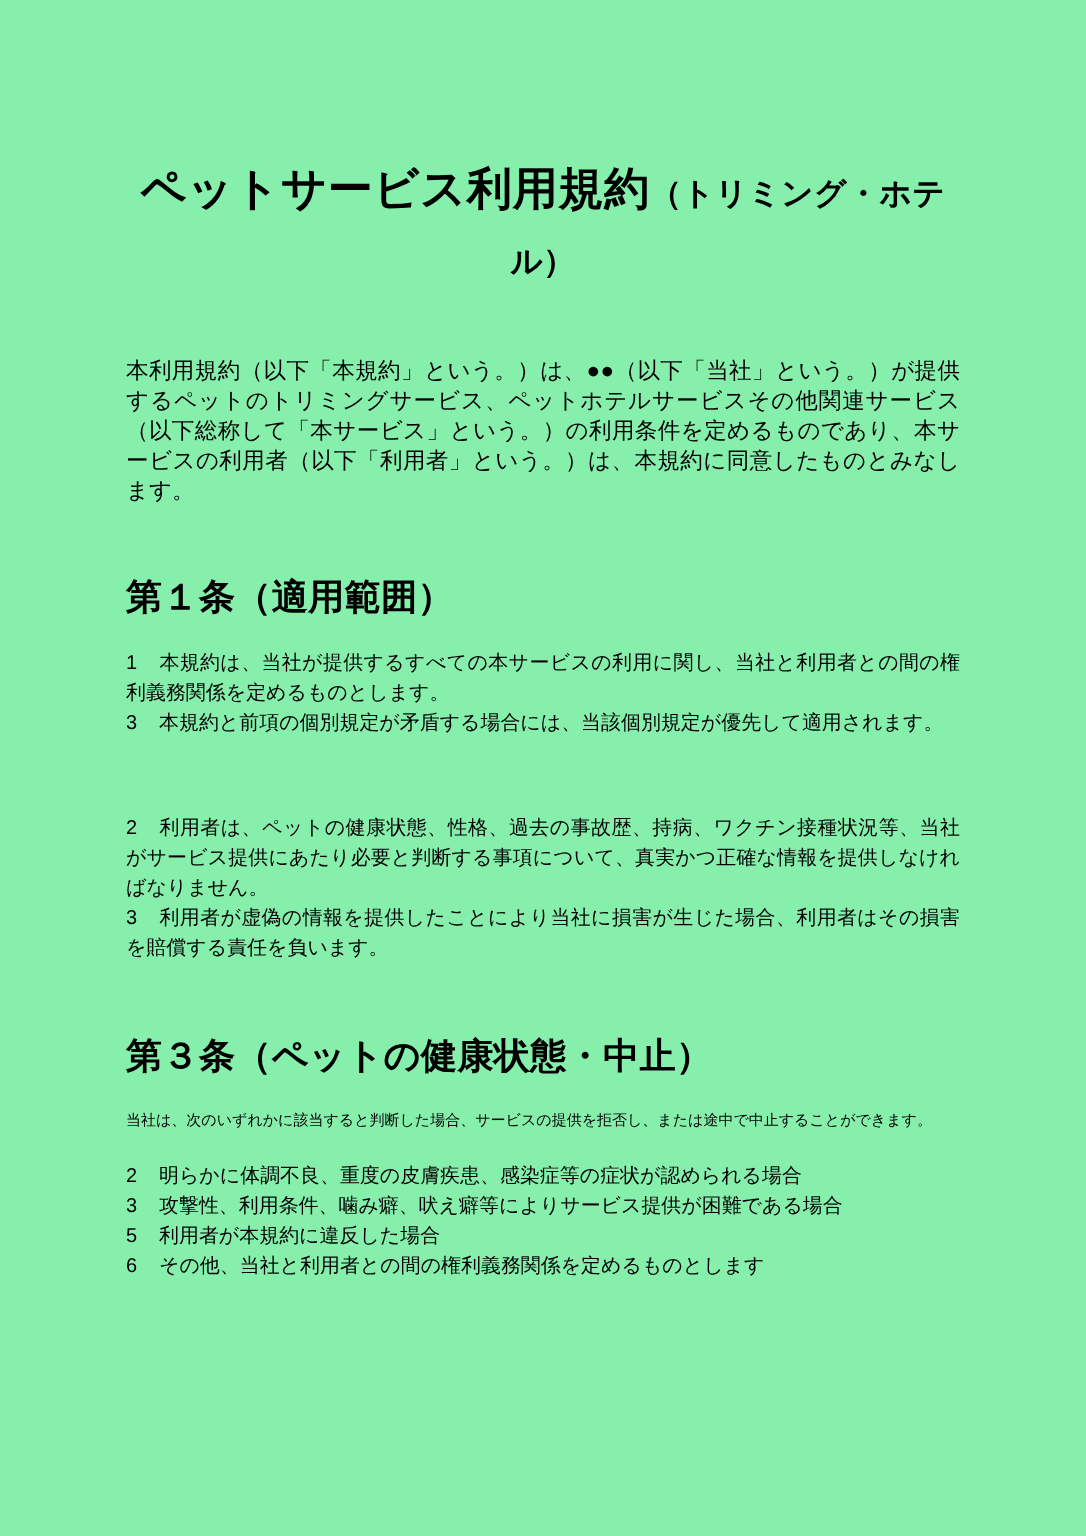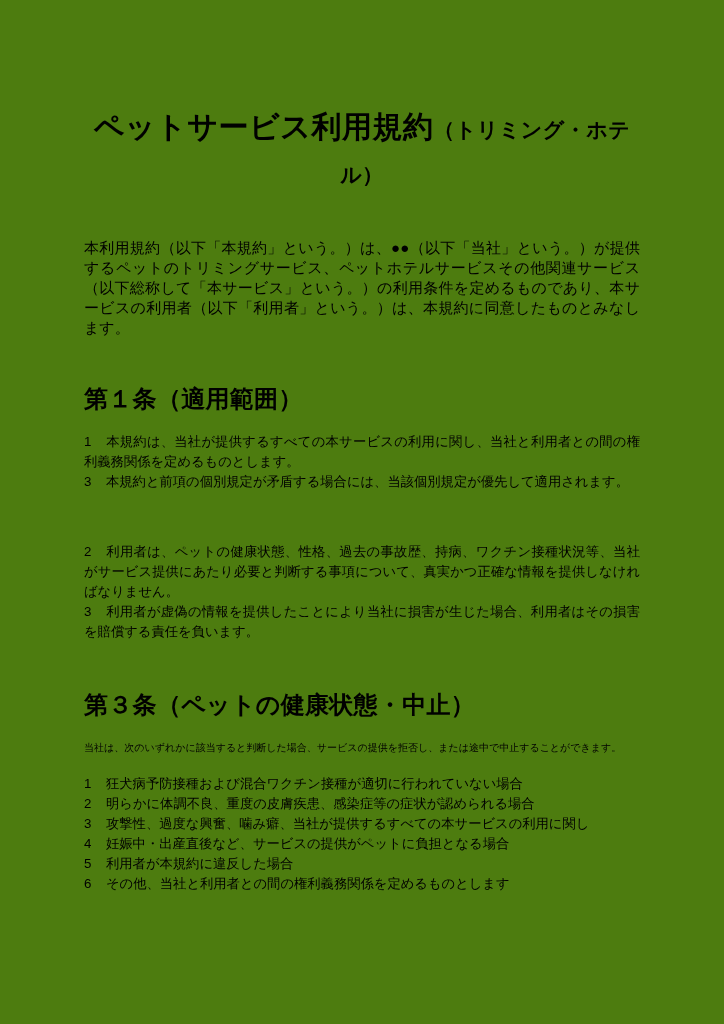--- a/index.html
+++ b/index.html
@@ -16,21 +16,21 @@
     font-family: "Liberation Serif", "DejaVu Serif", serif;
     color: #000000;
     -webkit-font-smoothing: antialiased;
   }
 
   .page {
     box-sizing: border-box;
     width: 724px;
     height: 1024px;
     padding: 0 84px;
-    background: #4d7c0f;
+    background: #86efac;
   }
 
   
   .doc-title {
     margin: 0;
     padding: 0;
     text-align: center;
     font-family: "Liberation Sans", "DejaVu Sans", sans-serif;
     font-weight: bold;
     font-size: 30px;
@@ -140,30 +140,24 @@
         <span class="num">3</span><span>利用者が虚偽の情報を提供したことにより当社に損害が生じた場合、利用者はその損害を賠償する責任を負います。</span>
       </li>
     </ul>
   </section>
 
   <section class="section section-3">
     <h2 class="section-heading">第３条（ペットの健康状態・中止）</h2>
     <p class="section-lead">当社は、次のいずれかに該当すると判断した場合、サービスの提供を拒否し、または途中で中止することができます。</p>
     <ul class="clause-list">
       <li class="clause">
-        <span class="num">1</span><span>狂犬病予防接種および混合ワクチン接種が適切に行われていない場合</span>
-      </li>
-      <li class="clause">
         <span class="num">2</span><span>明らかに体調不良、重度の皮膚疾患、感染症等の症状が認められる場合</span>
       </li>
       <li class="clause">
-        <span class="num">3</span><span>攻撃性、過度な興奮、噛み癖、当社が提供するすべての本サービスの利用に関し</span>
-      </li>
-      <li class="clause">
-        <span class="num">4</span><span>妊娠中・出産直後など、サービスの提供がペットに負担となる場合</span>
+        <span class="num">3</span><span>攻撃性、利用条件、噛み癖、吠え癖等によりサービス提供が困難である場合</span>
       </li>
       <li class="clause">
         <span class="num">5</span><span>利用者が本規約に違反した場合</span>
       </li>
       <li class="clause">
         <span class="num">6</span><span>その他、当社と利用者との間の権利義務関係を定めるものとします</span>
       </li>
     </ul>
   </section>
 

